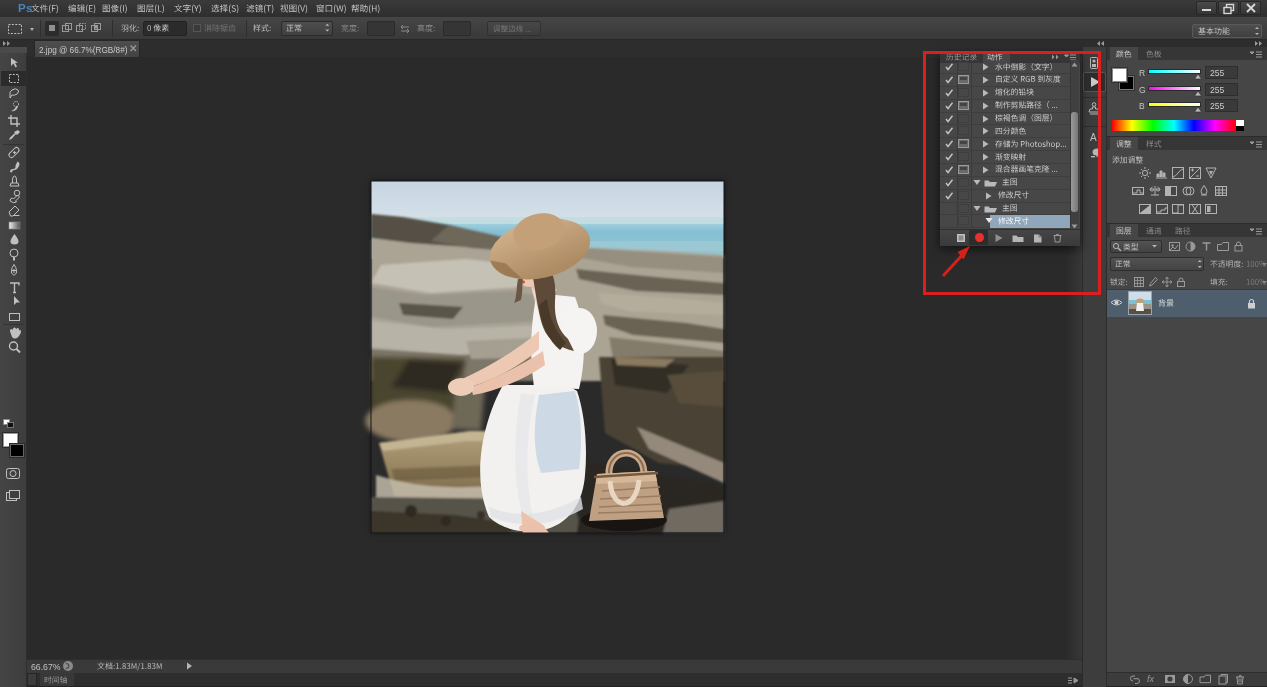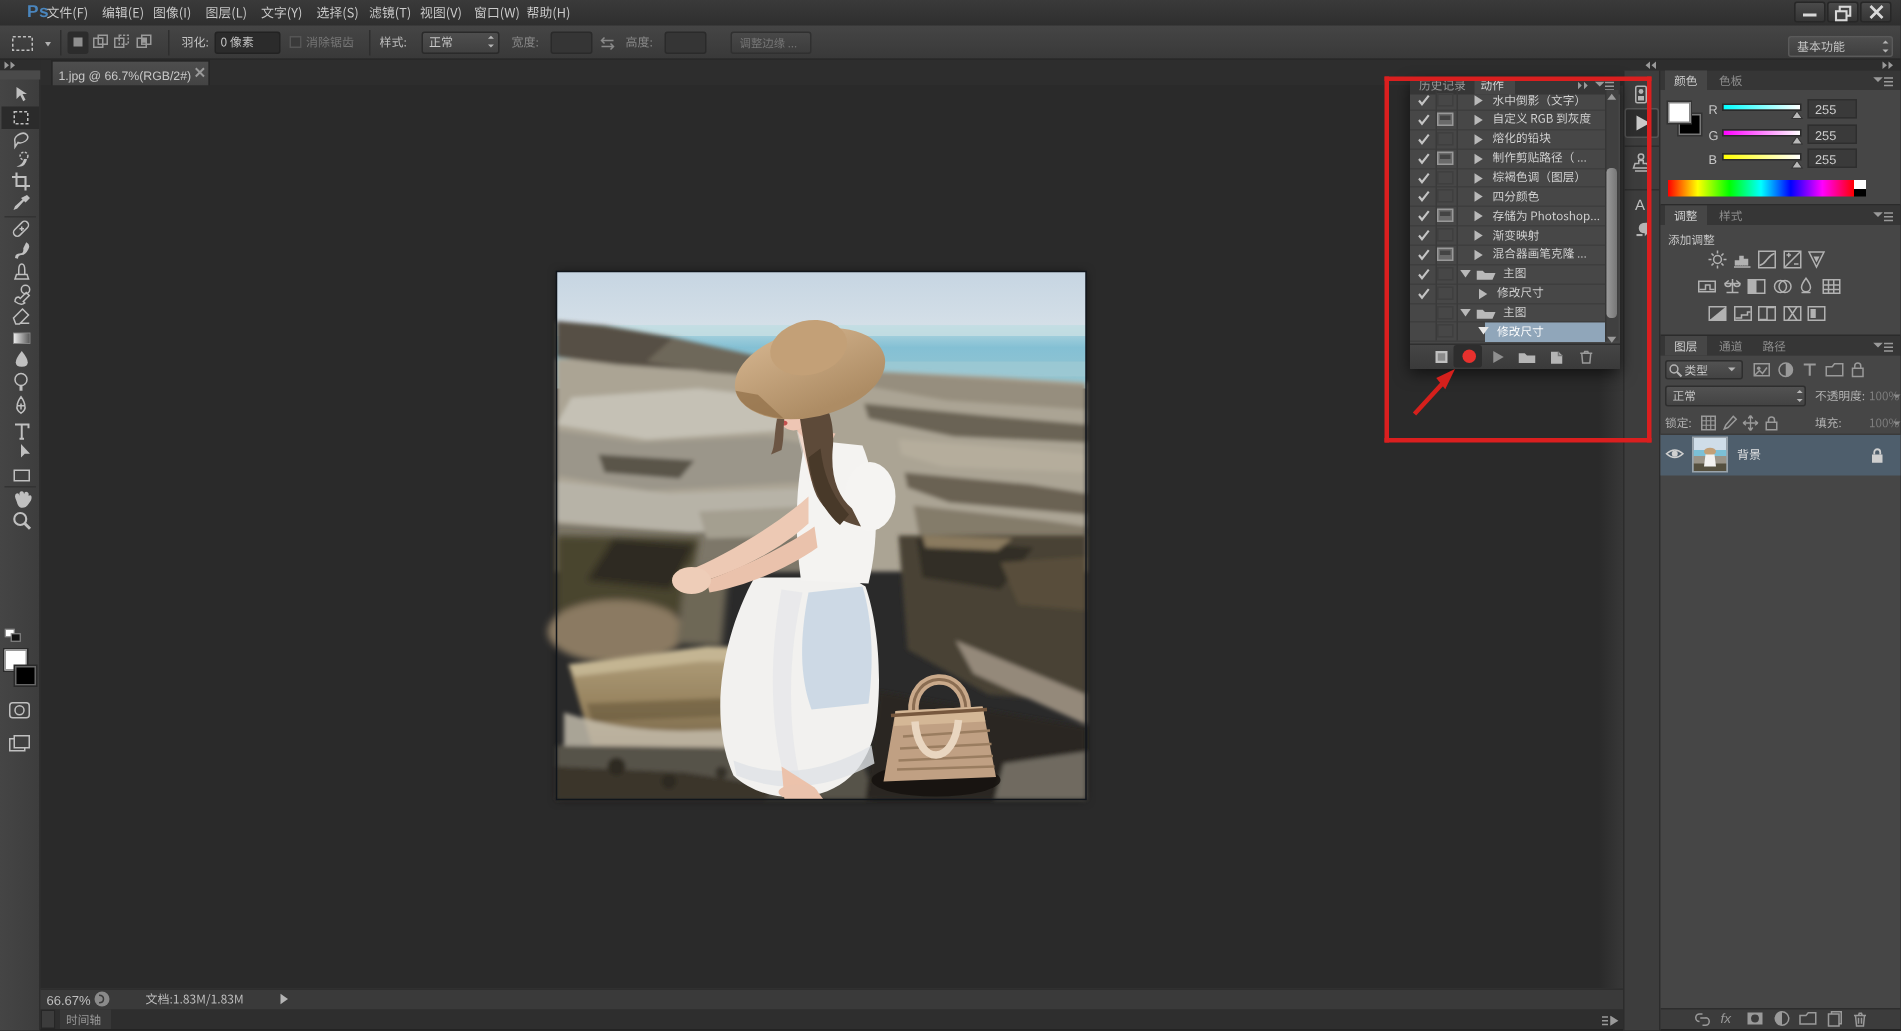--- a/index.html
+++ b/index.html
@@ -444,21 +444,21 @@
 <svg style="position:absolute;left:5px;top:466px;" width="17" height="15">
     <rect x="1.5" y="2.5" width="13" height="10" rx="2" fill="none" stroke="#c0c0c0"></rect>
     <circle cx="8" cy="7.5" r="3" fill="none" stroke="#c0c0c0"></circle>
   </svg>
 <svg style="position:absolute;left:5px;top:489px;" width="17" height="15">
     <rect x="1.5" y="3.5" width="10" height="8" fill="none" stroke="#c0c0c0"></rect>
     <rect x="4.5" y="1.5" width="10" height="8" fill="#3f3f3f" stroke="#c0c0c0"></rect>
   </svg>
 <div style="left:27px;top:40px;width:1055px;height:17px;background:#2d2d2d;"></div>
 <div style="left:34px;top:40px;width:106px;height:17px;background:linear-gradient(#4e4e4e,#434343);border:1px solid #262626;border-bottom:none"></div>
-<div style="left:39px;top:45.5px;font:8.2px 'Liberation Sans',sans-serif;color:#c9c9c9;">1.jpg @ 66.7%(RGB/2#)</div>
+<div style="left:39px;top:45.5px;font:8.2px 'Liberation Sans',sans-serif;color:#c9c9c9;">2.jpg @ 66.7%(RGB/8#)</div>
 <svg style="position:absolute;left:129px;top:44px;" width="9" height="9">
     <path d="M1.5 1.5 L7 7 M7 1.5 L1.5 7" stroke="#9a9a9a" stroke-width="1.3"></path>
   </svg>
 <div style="left:27px;top:57px;width:1055px;height:602px;background:#2a2a2a;"></div>
 <div style="left:1066px;top:57px;width:16px;height:602px;background:linear-gradient(90deg,#2a2a2a,#383838);"></div>
 <div style="left:27px;top:659px;width:1055px;height:14px;background:#3a3a3a;border-top:1px solid #2e2e2e"></div>
 <div style="left:31px;top:662px;font:8.7px 'Liberation Sans',sans-serif;color:#c0c0c0;">66.67%</div>
 <svg style="position:absolute;left:62px;top:660px;" width="12" height="12">
     <circle cx="6" cy="6" r="5" fill="#8a8a8a"></circle>
     <path d="M4 3.5 q3 0 3 2.5 q0 2.5-3 2.5" stroke="#3a3a3a" fill="none"></path>

